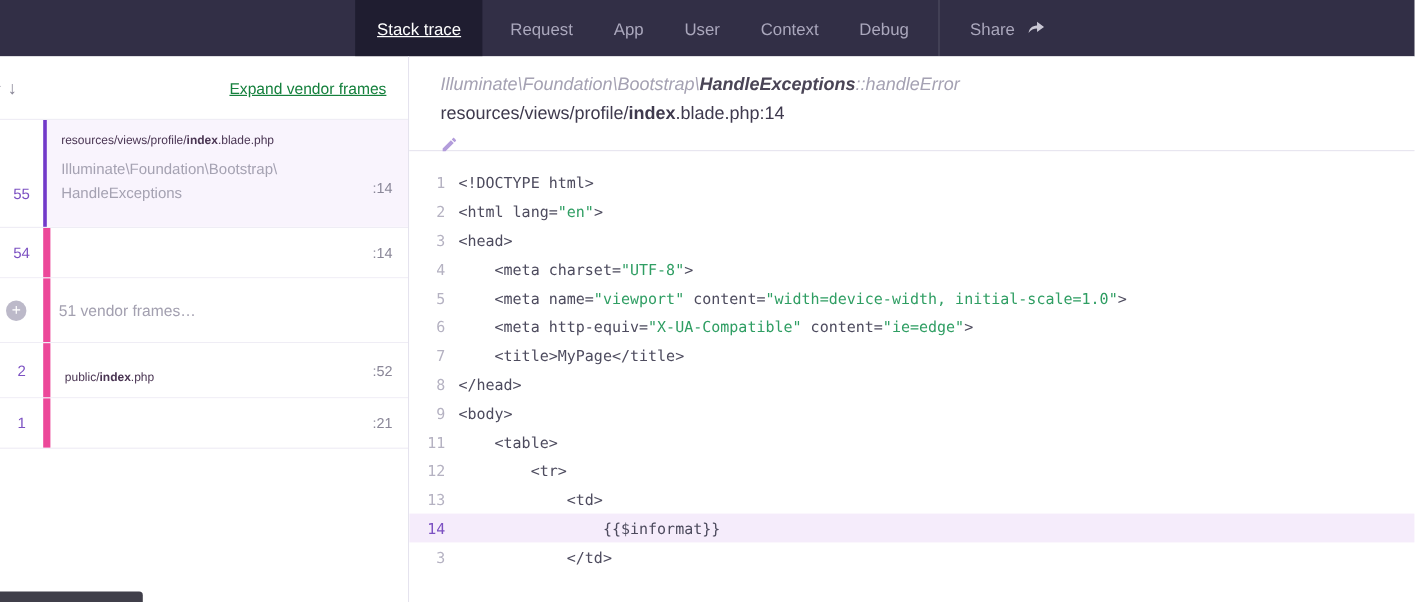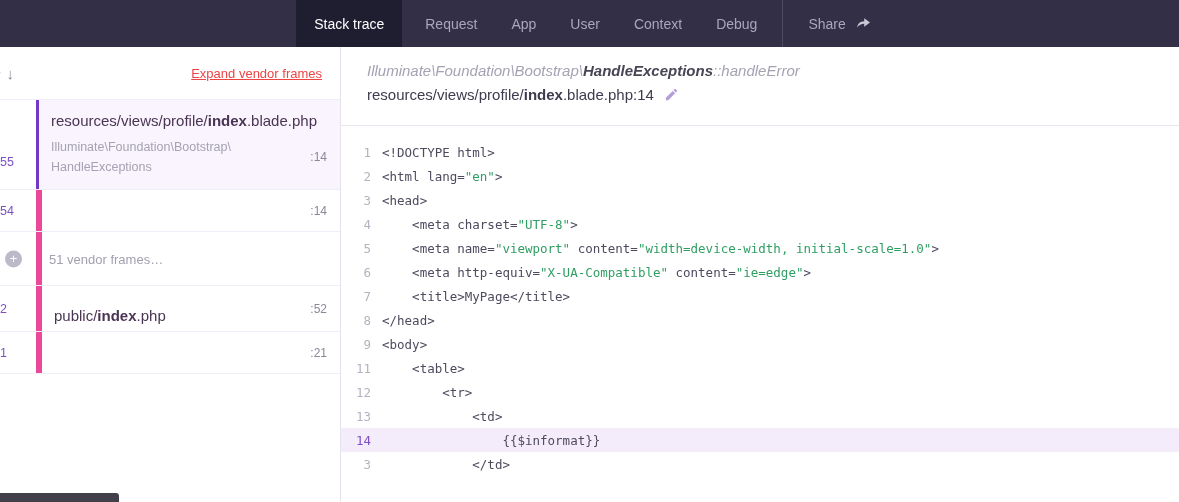--- a/index.html
+++ b/index.html
@@ -13,68 +13,68 @@
     height:47px; background:var(--navbar-bg,#322f46);
     display:flex; align-items:stretch; justify-content:center;
   }
   .nav-tabs { display:flex; align-items:stretch; }
   .tab {
     display:flex; align-items:center; color:#aaa7bc; font-size:14px;
     cursor:pointer; margin:0 17px; white-space:nowrap;
   }
   .tab.active {
     background:var(--active-tab-bg,#1f1d30); color:#ffffff;
-    padding:0 18px; margin:0 6px;
+    padding:0 18px; margin:0 6px;text-decoration:underline;
   }
   .nav-sep { width:1px; background:rgba(255,255,255,0.14); margin:0 8px; }
   .tab.share { gap:9px; }
   .share-svg { width:17px; height:17px; fill:#c9c7d4; }
   
   .content { display:flex; height:455px; }
   .sidebar { width:341px; flex-shrink:0; border-right:1px solid #e5e3ee; background:#fff; }
   .sidebar-header {
     height:53px; display:flex; align-items:center; justify-content:space-between;
     border-bottom:1px solid #efedf5; padding-right:18px;
   }
   .sort-arrows { color:#8b8898; font-size:15px; margin-left:-5px; display:flex; gap:4px; }
   .sort-arrows span { cursor:pointer; }
-  .expand-link { color:#ef4444; font-size:13px; text-decoration:underline; cursor:pointer; }
+  .expand-link { color:#15803d; font-size:13px; text-decoration:underline; cursor:pointer; }
   
   .frame { position:relative; border-bottom:1px solid #efedf5; background:#fff; cursor:pointer; }
   .h90 { height:90px; } .h42 { height:42px; } .h54 { height:54px; } .h46 { height:46px; }
   .fnum {
     position:absolute; left:0; top:50%; transform:translateY(-50%);
-    width:36px; color:var(--accent,#7c51c2); font-size:12.5px;
+    width:36px; text-align:center; color:var(--accent,#7c51c2); font-size:12.5px;
   }
   .sel .fnum { top:auto; bottom:20px; transform:none; }
   .fbody {
     position:absolute; left:36px; right:0; top:0; bottom:0;
     border-left:6px solid #ec4899; padding:12px 12px 0 12px;
   }
   .sel .fbody { border-left:3px solid #7239c9; background:#f9f4fd; }
-  .ffile { color:#4a3553; font-size:15px; margin-bottom:8px; }
+  .ffile { color:#4a3553; font-size:10px; margin-bottom:8px; }
   .ffile b { font-weight:bold; }
   .fclass { color:#a5a2b2; font-size:12.5px; line-height:20px; }
   .fline {
     position:absolute; right:13px; top:50%; transform:translateY(-50%);
     color:#8a8798; font-size:12px;
   }
   .sel .fline { top:auto; bottom:25px; transform:none; }
   .vendor-label { position:absolute; left:49px; top:50%; transform:translateY(-50%); color:#a3a0b0; font-size:13px; }
   .plus-icon {
     position:absolute; left:5px; top:50%; transform:translateY(-50%);
     width:17px; height:17px; border-radius:50%; background:#bcb9c9; color:#fff;
     font-size:13px; line-height:16px; text-align:center; cursor:pointer;
   }
   
   .main { flex:1; display:flex; flex-direction:column; background:#fff; min-width:0; }
   .main-header { height:79px; padding:15px 26px 0 26px; border-bottom:1px solid #e8e6f0; }
   .hline1 { font-size:15px; color:#a5a2b3; margin-bottom:7px; white-space:nowrap;font-style:italic; }
   .hline1 .cls { color:#4a4556; font-weight:600; }
-  .hline2 { font-size:15px; color:#3f3a4e; display:flex; align-items:center; gap:10px; white-space:nowrap; }
+  .hline2 { font-size:15px; color:#3f3a4e; display:flex; gap:10px; white-space:nowrap;flex-direction:column; }
   .hline2 b { font-weight:bold; }
   .pencil-svg { width:15px; height:15px; fill:#b39ddb; cursor:pointer; }
   
   .code-panel { flex:1; padding-top:14px; overflow:hidden; font-family:"DejaVu Sans Mono", monospace; }
   .code-line { height:24px; display:flex; align-items:center; font-size:12.5px; }
   .code-line.hl { background:var(--highlight,#f5ecfb); }
   .ln { width:22px; margin-left:8px; text-align:right; color:#b5b2c2; flex-shrink:0; }
   .hl .ln { color:var(--accent,#7c51c2); }
   .cd { margin-left:11px; white-space:pre; color:#4d4b5e; }
   .tok-s { color:var(--string,#2f9e63); }

